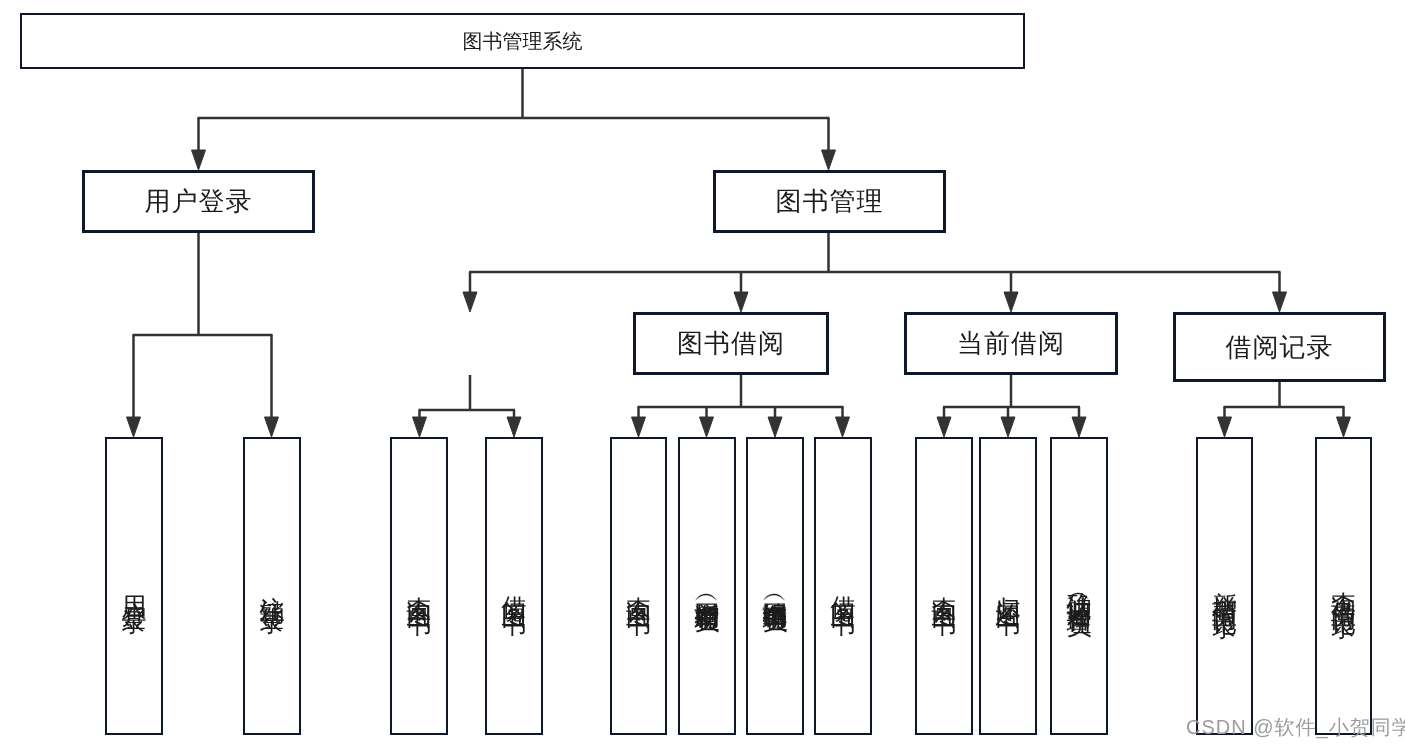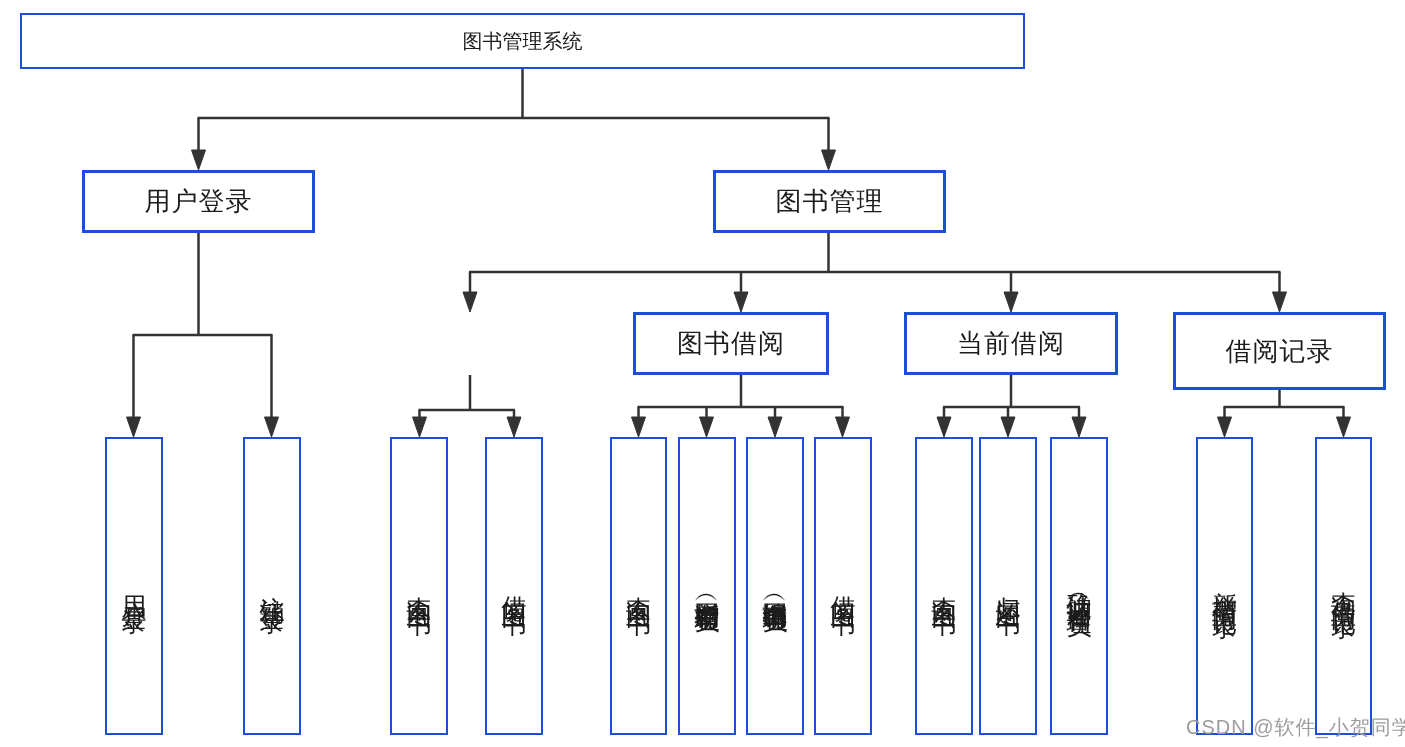--- a/index.html
+++ b/index.html
@@ -4,21 +4,21 @@
 <style>
   html,body{margin:0;padding:0;background:#ffffff;}
   .stage{
     position:relative;width:1405px;height:747px;background:#ffffff;overflow:hidden;
     font-family:"Liberation Sans","DejaVu Sans",sans-serif;
   }
   svg.connectors{position:absolute;left:0;top:0;}
   svg.connectors line{stroke:#333333;stroke-width:2.5;}
   svg.connectors polygon{fill:#333333;stroke:#333333;}
   .node{
-    position:absolute;background:#ffffff;border:2px solid #1d4ed8;
+    position:absolute;background:#ffffff;border:2px solid #0f172a;
     display:flex;align-items:center;justify-content:center;
     color:#1c1c1c;box-sizing:border-box;text-align:center;
   }
   .h-node{font-size:26px;letter-spacing:1px;}
   .root-node{font-size:20px;border-width:2px;}
   .lvl-node{border-width:3px;}
   .v-node{
     writing-mode:vertical-lr;
     font-size:25px;letter-spacing:5px;line-height:1;
     border-width:2px;
@@ -95,21 +95,21 @@
     <polygon points="1336.5,417 1350.5,417 1343.5,437"></polygon>
   </svg>
 
   <div class="node root-node" style="left:20px;top:13px;width:1005px;height:56px;">图书管理系统</div>
 
   <div class="node h-node lvl-node" style="left:82px;top:170px;width:233px;height:63px;">用户登录</div>
   <div class="node h-node lvl-node" style="left:713px;top:170px;width:233px;height:63px;">图书管理</div>
 
   <div class="node h-node lvl-node" style="left:633px;top:312px;width:196px;height:63px;">图书借阅</div>
   <div class="node h-node lvl-node" style="left:904px;top:312px;width:214px;height:63px;">当前借阅</div>
-  <div class="node h-node lvl-node" style="left:1173px;top:312px;width:213px;height:78px;">借阅记录</div>
+  <div class="node h-node lvl-node" style="left:1173px;top:312px;width:213px;height:70px;">借阅记录</div>
 
   <div class="node v-node" style="left:105px;top:437px;width:58px;height:298px;">用户登录</div>
   <div class="node v-node" style="left:243px;top:437px;width:58px;height:298px;">注销登录</div>
 
   <div class="node v-node" style="left:390px;top:437px;width:58px;height:298px;">查询图书</div>
   <div class="node v-node" style="left:485px;top:437px;width:58px;height:298px;">借阅图书</div>
 
   <div class="node v-node" style="left:610px;top:437px;width:57px;height:298px;">查询图书</div>
   <div class="node v-node" style="left:678px;top:437px;width:58px;height:298px;letter-spacing:1px;">新增图书（管理员）</div>
   <div class="node v-node" style="left:746px;top:437px;width:58px;height:298px;letter-spacing:1px;">编辑图书（管理员）</div>

